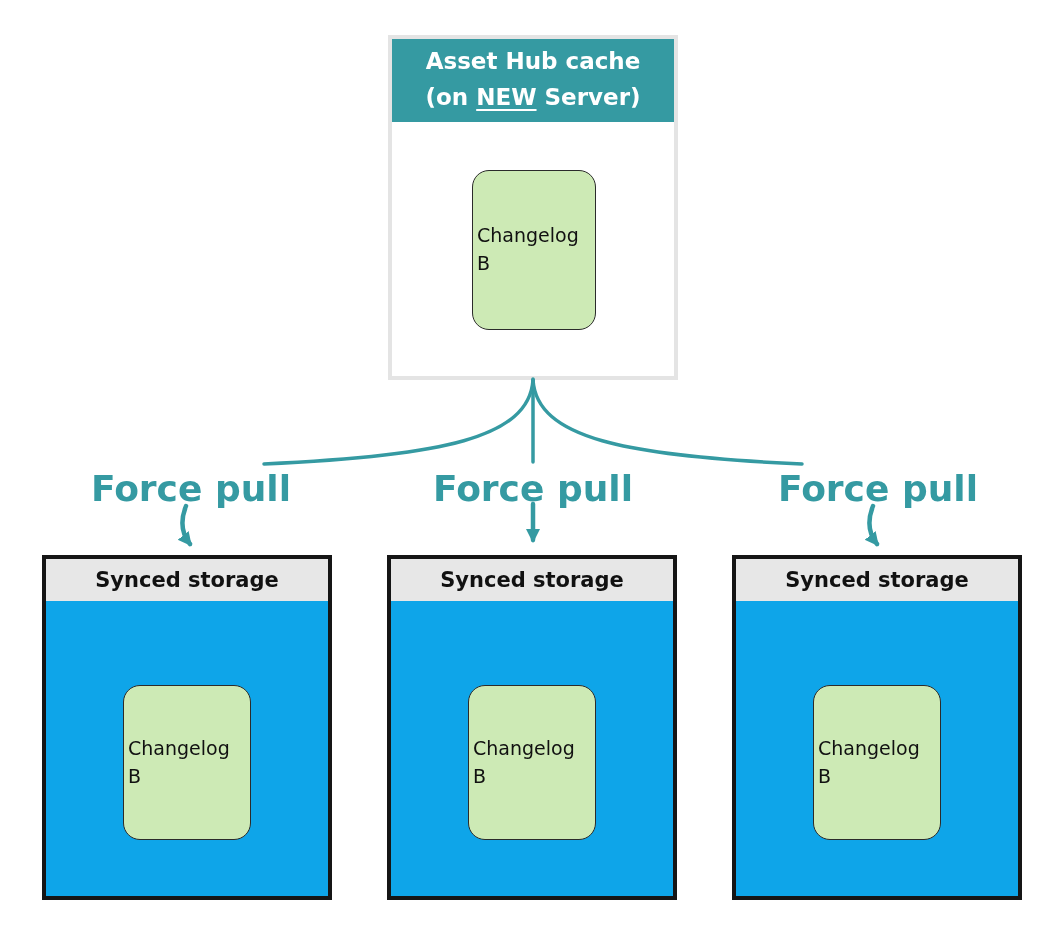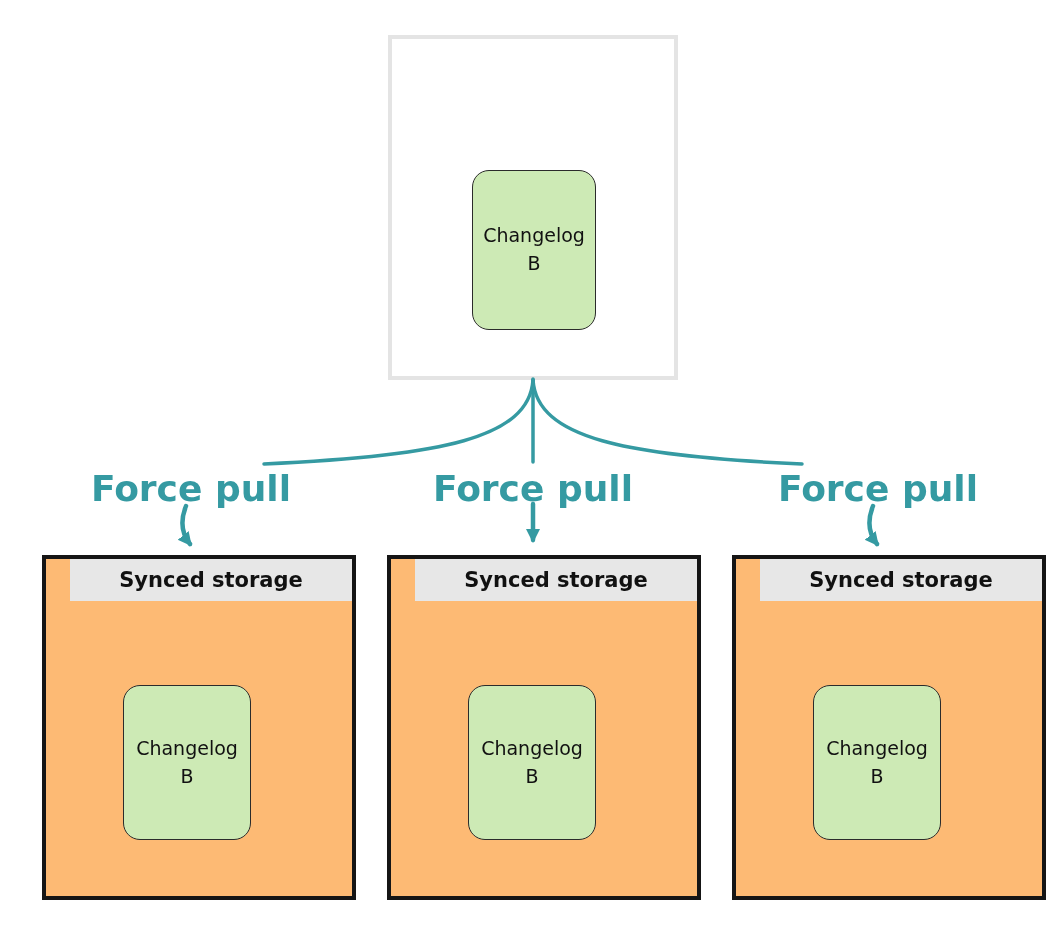--- a/index.html
+++ b/index.html
@@ -37,21 +37,21 @@
 
   
   .changelog-item {
     position: absolute;
     background: #cdeab5;
     border: 1.5px solid #2b2b2b;
     border-radius: 17px;
     display: flex;
     align-items: center;
     justify-content: center;
-    text-align: center;
+    text-align: left;
     font-size: 19px;
     color: #111111;
     line-height: 1.45;
     padding: 4px;
     box-sizing: border-box;
   }
   .top-box .changelog-item {
     left: 80px; top: 131px;
     width: 124px; height: 160px;
   }
@@ -88,23 +88,22 @@
   }
   .force-pull-label.pos-0 { left: 71px; }
   .force-pull-label.pos-1 { left: 413px; }
   .force-pull-label.pos-2 { left: 758px; }
 
   
   .storage-box {
     position: absolute;
     top: 555px;
     width: 282px; height: 337px;
-    background: #fdba74;
+    background: #0ea5e9;
     border: 4px solid #151515;
-    padding-left: 24px;
   }
   .storage-box.pos-0 { left: 42px; }
   .storage-box.pos-1 { left: 387px; }
   .storage-box.pos-2 { left: 732px; }
   .storage-box-header {
     background: #e7e7e7;
     color: #111111;
     font-weight: bold;
     font-size: 21px;
     text-align: center;
@@ -115,20 +114,24 @@
     left: 77px; top: 126px;
     width: 128px; height: 155px;
   }
 </style>
 </head>
 <body>
 
 <div class="canvas">
 
   <div class="top-box">
+    <div class="top-box-header">
+      <span>Asset Hub cache</span><br>
+      <span>(on </span><span class="underlined">NEW</span><span> Server)</span>
+    </div>
     <div class="changelog-item">Changelog B</div>
   </div>
 
   <svg class="connector-svg" viewBox="0 0 1062 940" xmlns="http://www.w3.org/2000/svg" aria-hidden="true">
     <defs>
       <marker id="arrowhead" markerUnits="userSpaceOnUse" markerWidth="18" markerHeight="18" refX="11" refY="7" orient="auto">
         <path d="M0,0 L14,7 L0,14 Z" fill="#359aa2"></path>
       </marker>
     </defs>
 

